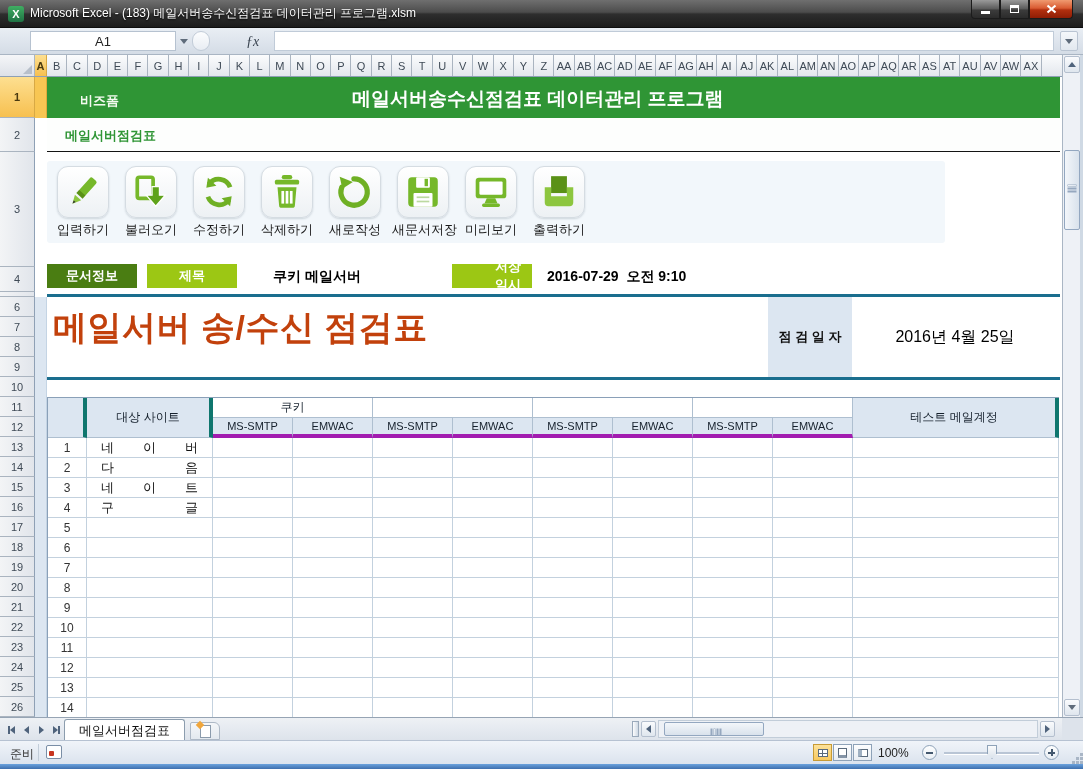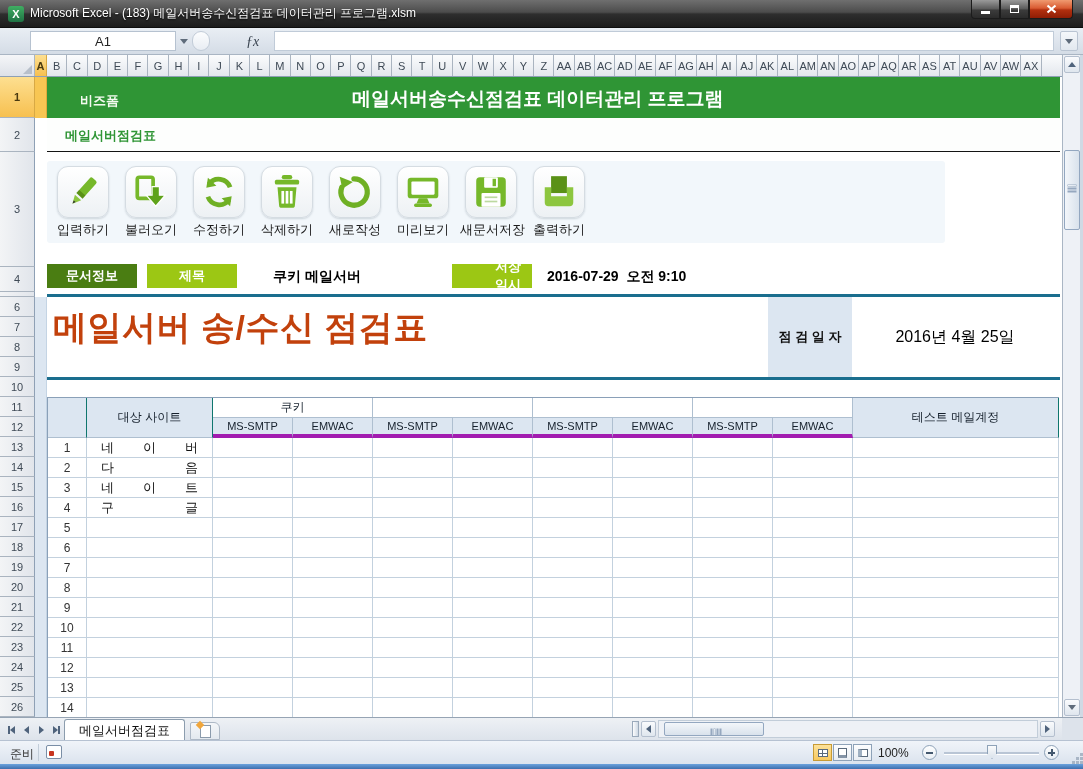--- a/index.html
+++ b/index.html
@@ -94,21 +94,21 @@
   .rule1 { top:217px; } .rule2 { top:300px; }
   .main-title { position:absolute; left:18px; top:228px; font-size:34px; font-weight:bold; color:#c2410c; letter-spacing:.5px; }
   .chkdate { position:absolute; left:733px; top:220px; width:84px; height:80px; background:#dce6f1;
     display:flex; align-items:center; justify-content:center; font-size:13px; font-weight:bold; color:#111; white-space:pre; }
   .chkdate-val { position:absolute; left:817px; top:220px; width:206px; height:80px;
     display:flex; align-items:center; justify-content:center; font-size:16px; color:#000; }
 
   .xtable { position:absolute; left:12px; top:320px; width:1012px; height:320px; display:grid;
     grid-template-columns:39px 126px repeat(8,80px) 1fr; grid-auto-rows:20px;
     border-top:1px solid #8aa0b8; border-left:1px solid #8aa0b8; background:#fff; }
-  .hc  { background:#dce6f1; border-right:1px solid #0f766e; border-bottom:1px solid #aebfd0;
+  .hc  { background:#dce6f1; border-right:4px solid #0f766e; border-bottom:1px solid #aebfd0;
     display:flex; align-items:center; justify-content:center; font-size:12px; color:#15202c; }
   .ghc { background:#fff; border-right:1px solid #aebfd0; border-bottom:1px solid #aebfd0;
     display:flex; align-items:center; justify-content:center; font-size:12px; color:#15202c; }
   .shc { background:#dce6f1; border-right:1px solid #aebfd0; border-bottom:4px solid #a21caf;
     display:flex; align-items:center; justify-content:center; font-size:11px; color:#15202c; }
   .dc  { border-right:1px solid #c3d1de; border-bottom:1px solid #c3d1de; display:flex; align-items:center; justify-content:center; font-size:12px; color:#333; }
   .dc.site { justify-content:space-between; padding:0 14px; font-size:13px; color:#111; }
 
   
   .vscroll { position:absolute; left:1062px; top:55px; width:18px; height:662px;
@@ -365,42 +365,42 @@
               <svg width="38" height="38" viewBox="0 0 36 36">
                 <path d="M17 5.5 a12.5 12.5 0 1 1 -11.5 8" fill="none" stroke="#6fb024" stroke-width="5" stroke-linecap="round"></path>
                 <path d="M3.5 3.5 l2.5 11.5 10-6.5 z" fill="#6fb024"></path>
               </svg>
             </div>
             <div class="tlabel">새로작성</div>
           </div>
           <div class="tbtn">
             <div class="ticon">
               <svg width="38" height="38" viewBox="0 0 36 36">
-                <rect x="3.5" y="4.5" width="29" height="19.5" rx="3" fill="#76b82a"></rect>
-                <rect x="7" y="8" width="22" height="12.5" rx="1" fill="#fff"></rect>
-                <path d="M14 24 h8 l2.2 5 h-12.4 z" fill="#76b82a"></path>
-                <rect x="9.5" y="29" width="17" height="3.2" rx="1.6" fill="#76b82a"></rect>
-              </svg>
-            </div>
-            <div class="tlabel">미리보기</div>
-          </div>
-          <div class="tbtn">
-            <div class="ticon">
-              <svg width="38" height="38" viewBox="0 0 36 36">
                 <rect x="4" y="4" width="28" height="28" rx="3.5" fill="#76b82a"></rect>
                 <rect x="11.5" y="4" width="13" height="10" rx="1" fill="#fff"></rect>
                 <rect x="19.5" y="5.5" width="3.2" height="7" fill="#76b82a"></rect>
                 <rect x="9" y="19" width="18" height="13" rx="1" fill="#fff"></rect>
                 <g stroke="#bcd9a0" stroke-width="1.6">
                   <line x1="12" y1="23" x2="24" y2="23"></line>
                   <line x1="12" y1="27" x2="24" y2="27"></line>
                 </g>
               </svg>
             </div>
             <div class="tlabel">새문서저장</div>
+          </div>
+          <div class="tbtn">
+            <div class="ticon">
+              <svg width="38" height="38" viewBox="0 0 36 36">
+                <rect x="3.5" y="4.5" width="29" height="19.5" rx="3" fill="#76b82a"></rect>
+                <rect x="7" y="8" width="22" height="12.5" rx="1" fill="#fff"></rect>
+                <path d="M14 24 h8 l2.2 5 h-12.4 z" fill="#76b82a"></path>
+                <rect x="9.5" y="29" width="17" height="3.2" rx="1.6" fill="#76b82a"></rect>
+              </svg>
+            </div>
+            <div class="tlabel">미리보기</div>
           </div>
           <div class="tbtn">
             <div class="ticon">
               <svg width="38" height="38" viewBox="0 0 36 36">
                 <rect x="10.5" y="3" width="15" height="16" fill="#5a9117"></rect>
                 <path d="M4.5 13.5 h6 v8.5 h15 v-8.5 h6 v14.5 a3.5 3.5 0 0 1 -3.5 3.5 h-20 a3.5 3.5 0 0 1 -3.5 -3.5 z" fill="#8dc63f"></path>
               </svg>
             </div>
             <div class="tlabel">출력하기</div>
           </div>

